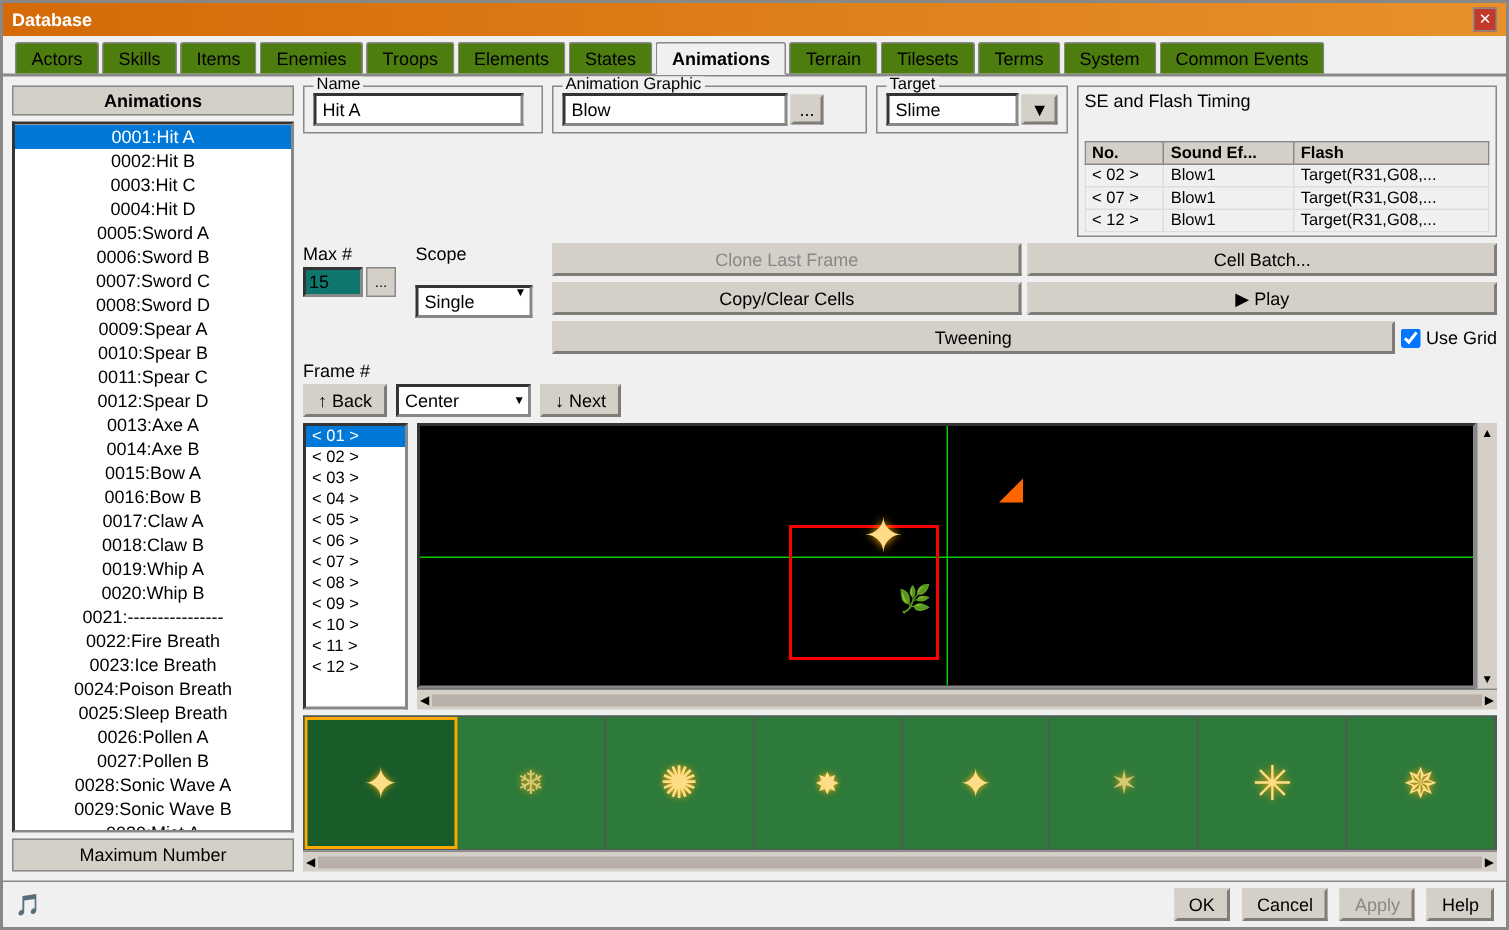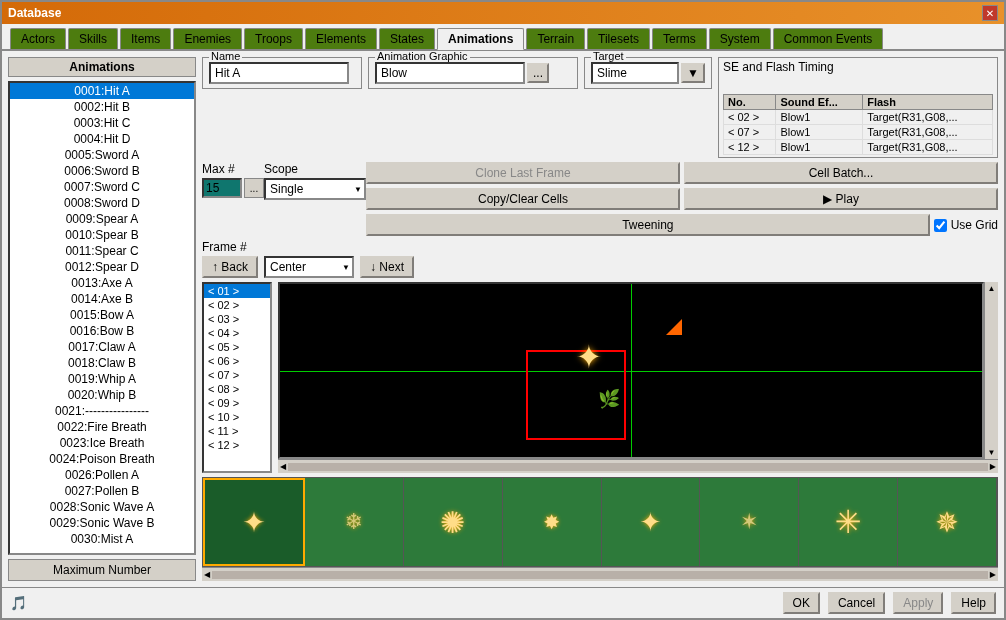--- a/index.html
+++ b/index.html
@@ -401,20 +401,21 @@
         <div class="list-item">0015:Bow A</div>
         <div class="list-item">0016:Bow B</div>
         <div class="list-item">0017:Claw A</div>
         <div class="list-item">0018:Claw B</div>
         <div class="list-item">0019:Whip A</div>
         <div class="list-item">0020:Whip B</div>
         <div class="list-item">0021:----------------</div>
         <div class="list-item">0022:Fire Breath</div>
         <div class="list-item">0023:Ice Breath</div>
         <div class="list-item">0024:Poison Breath</div>
+        <div class="list-item">0025:Sleep Breath</div>
         <div class="list-item">0026:Pollen A</div>
         <div class="list-item">0027:Pollen B</div>
         <div class="list-item">0028:Sonic Wave A</div>
         <div class="list-item">0029:Sonic Wave B</div>
         <div class="list-item">0030:Mist A</div>
       </div>
       <div class="max-num-btn">Maximum Number</div>
     </div>
 
     <div class="right-panel">
@@ -468,34 +469,34 @@
                   <td>&lt; 12 &gt;</td>
                   <td>Blow1</td>
                   <td>Target(R31,G08,...</td>
                 </tr>
               </tbody>
             </table>
           </div>
         </div>
       </div>
 
-      <div style="display:flex;gap:0;align-items:flex-start;">
+      <div style="display:flex;gap:13px;align-items:flex-start;">
 
         <div>
           <div class="inline-label">Max #</div>
           <div class="spin-row">
             <input type="text" class="spin-input" value="15" style="">
             <button class="spin-btn">...</button>
           </div>
         </div>
 
         <div>
           <div class="inline-label">Scope</div>
           <div class="select-wrapper">
-            <select class="select-box" style="width:102px;">
+            <select class="select-box" style="width:78px;margin-top:12px;">
               <option>Single</option>
               <option>All Enemies</option>
               <option>All Allies</option>
             </select>
           </div>
         </div>
 
         <div style="display:flex;gap:4px;flex-direction:column;flex:1;">
           <div style="display:flex;gap:4px;">
             <button class="btn disabled" disabled="" style="flex:1;">Clone Last Frame</button>

